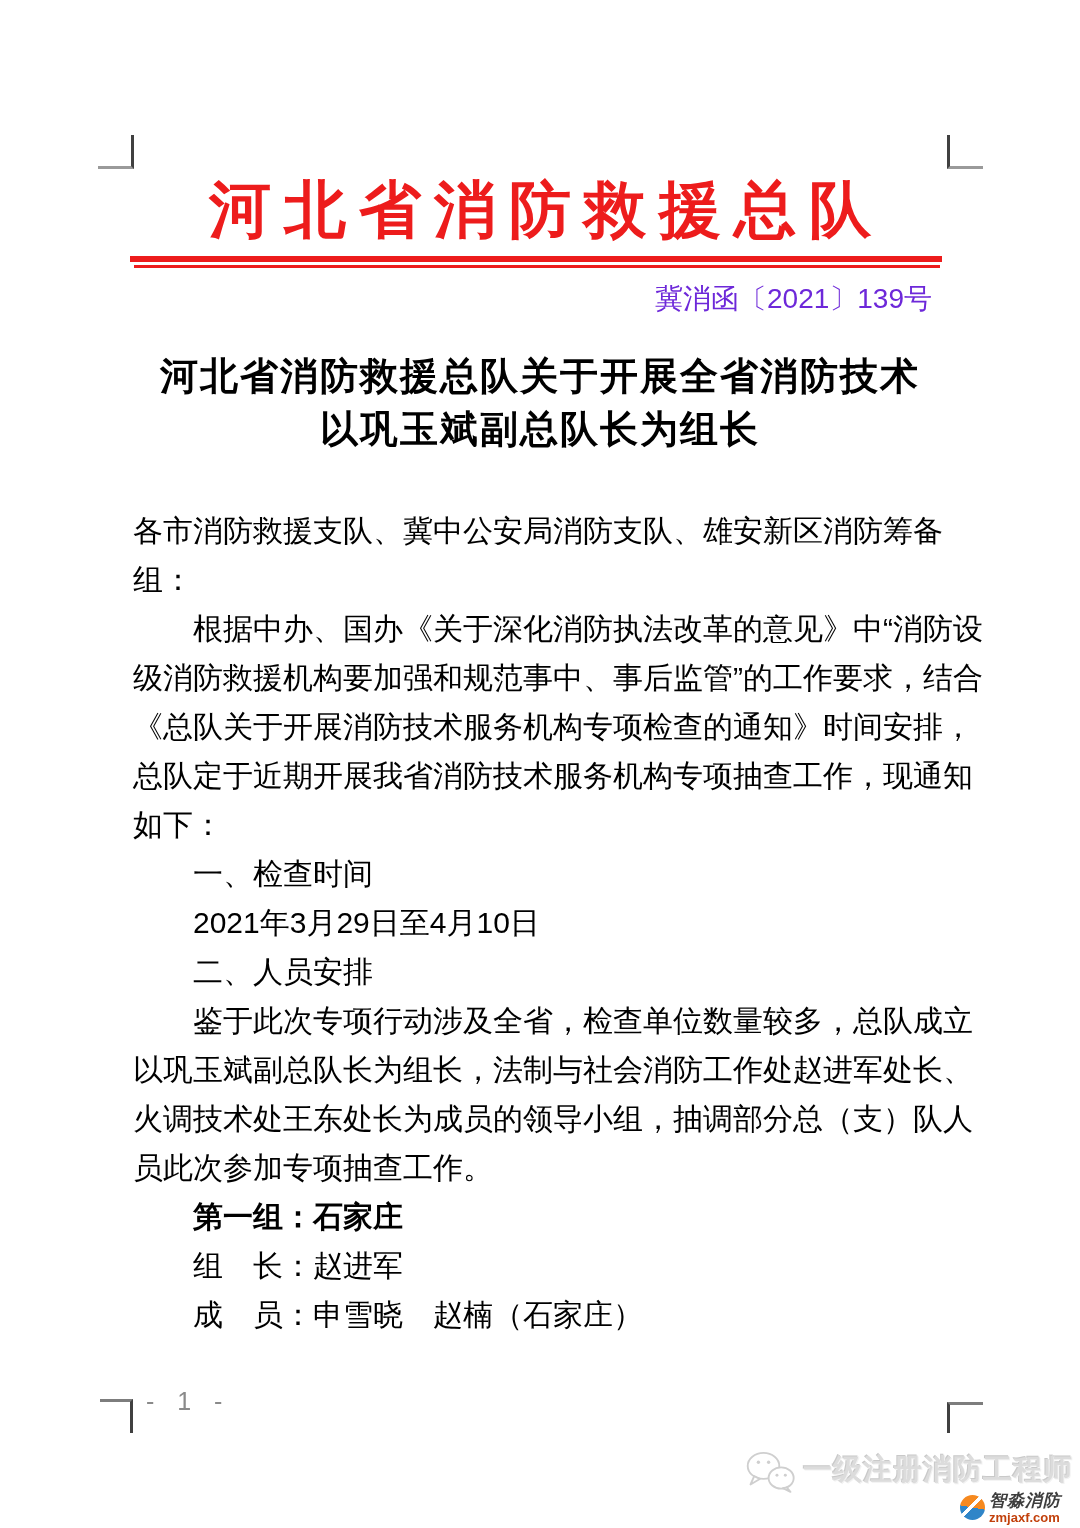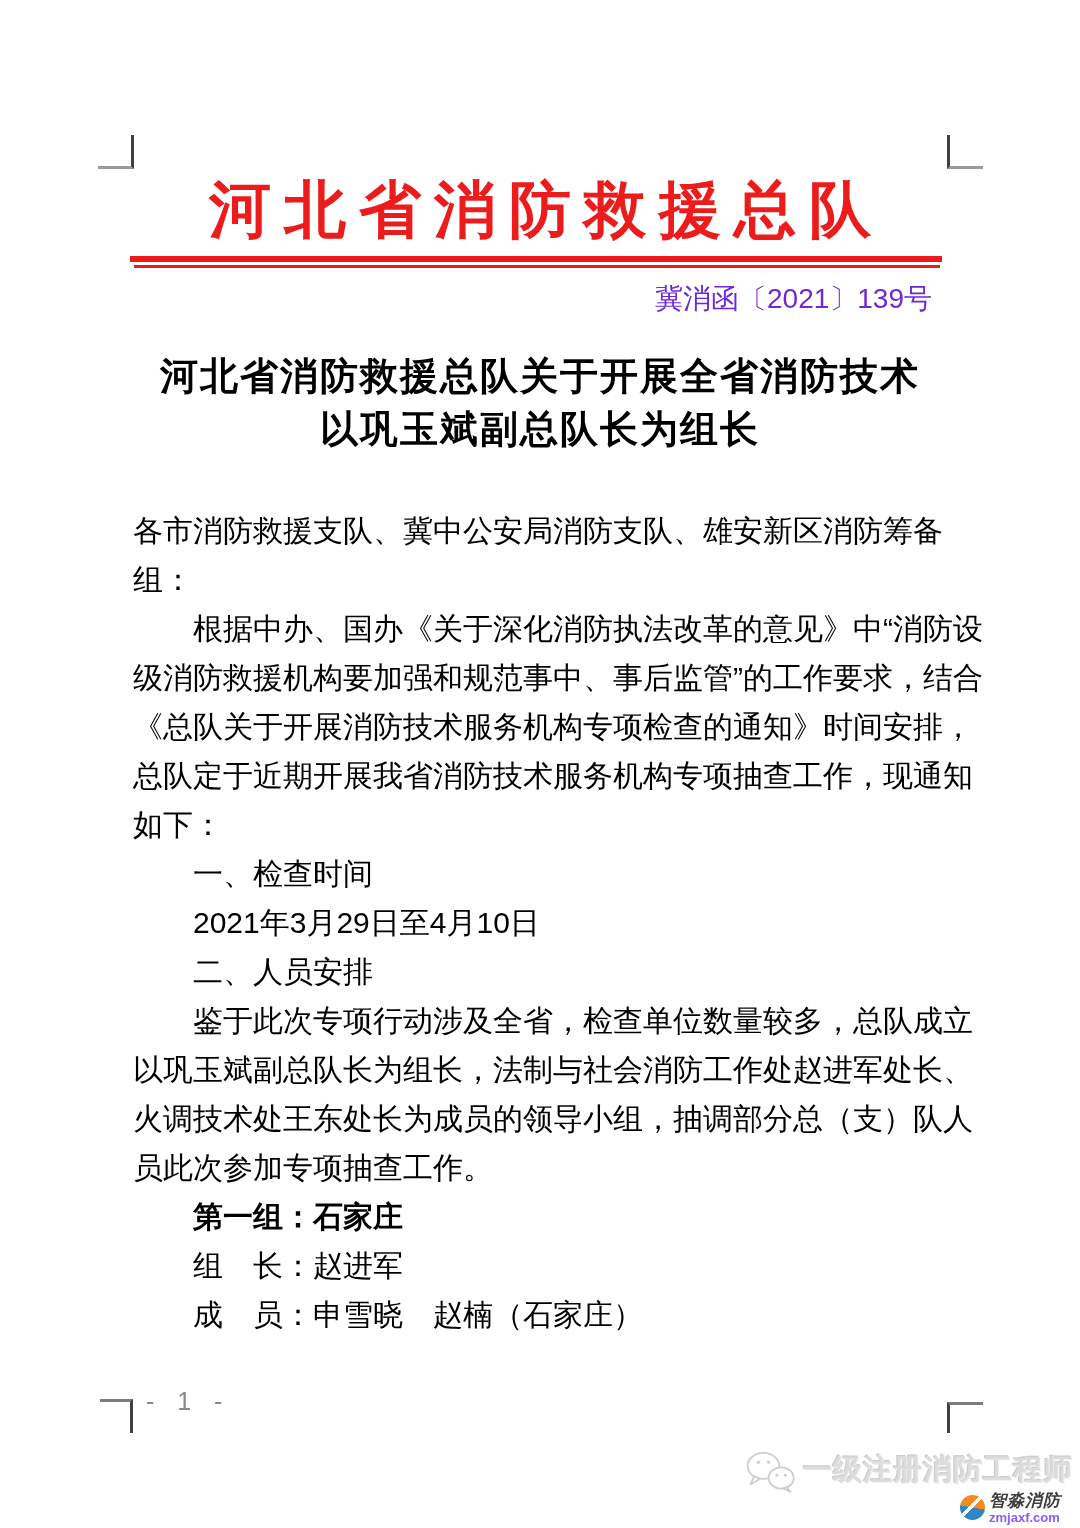--- a/index.html
+++ b/index.html
@@ -62,21 +62,21 @@
 
   .brand { position: absolute; left: 960px; top: 1491px; display: flex; align-items: flex-start; }
   .brand-icon {
     width: 25px; height: 25px; border-radius: 50%; margin-top: 4px; flex: none;
     background:
       linear-gradient(135deg, rgba(255,255,255,0) 41%, #ffffff 41% 51%, rgba(255,255,255,0) 51%),
       conic-gradient(from 280deg, #f6891f 0 180deg, #2f85c8 180deg 360deg);
   }
   .brand-text   { margin-left: 4px; }
   .brand-name   { font-size: 17px; font-weight: bold; color: #3d3d3d; letter-spacing: 1px; line-height: 19px; white-space: nowrap; font-style: italic; }
-  .brand-domain { font-size: 13px; font-weight: bold; color: #8b5cf6; line-height: 15px; white-space: nowrap; }
+  .brand-domain { font-size: 13px; font-weight: bold; color: #c2410c; line-height: 15px; white-space: nowrap; }
 </style>
 </head>
 <body>
 
 <div class="page">
 
   <div class="mark mark-tl"></div>
   <div class="mark mark-tr"></div>
   <div class="mark mark-bl"></div>
   <div class="mark mark-br"></div>

